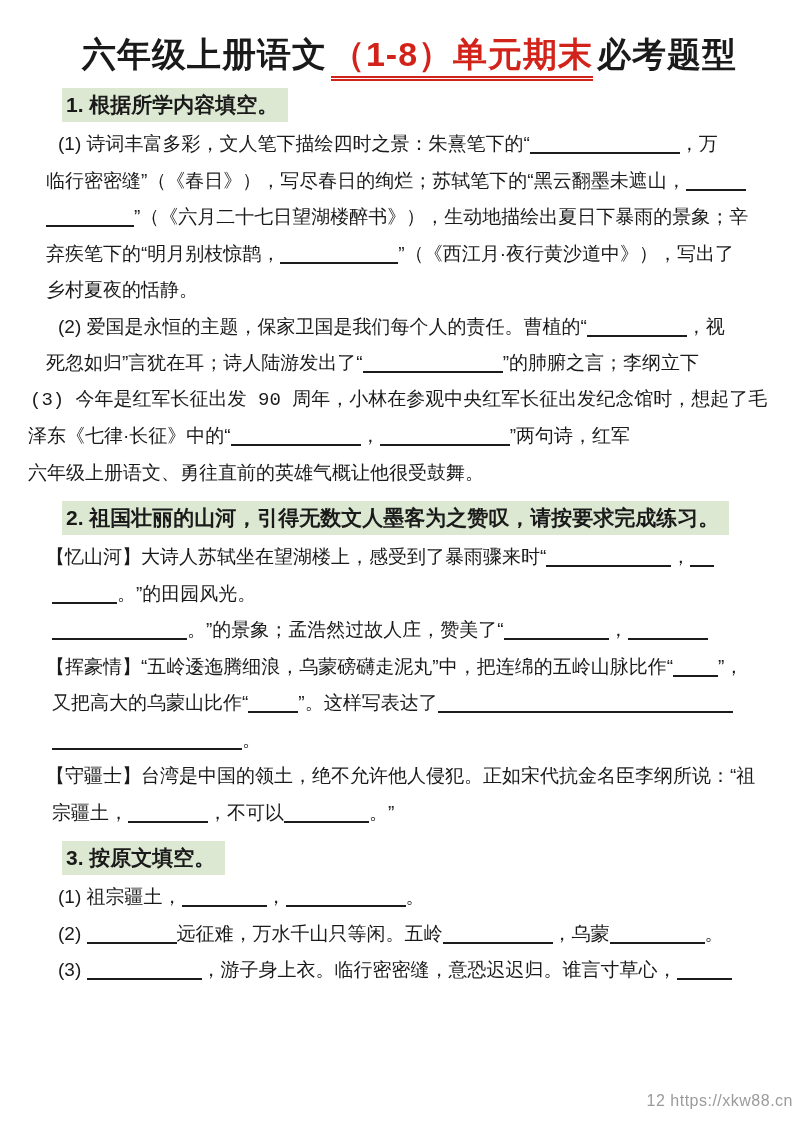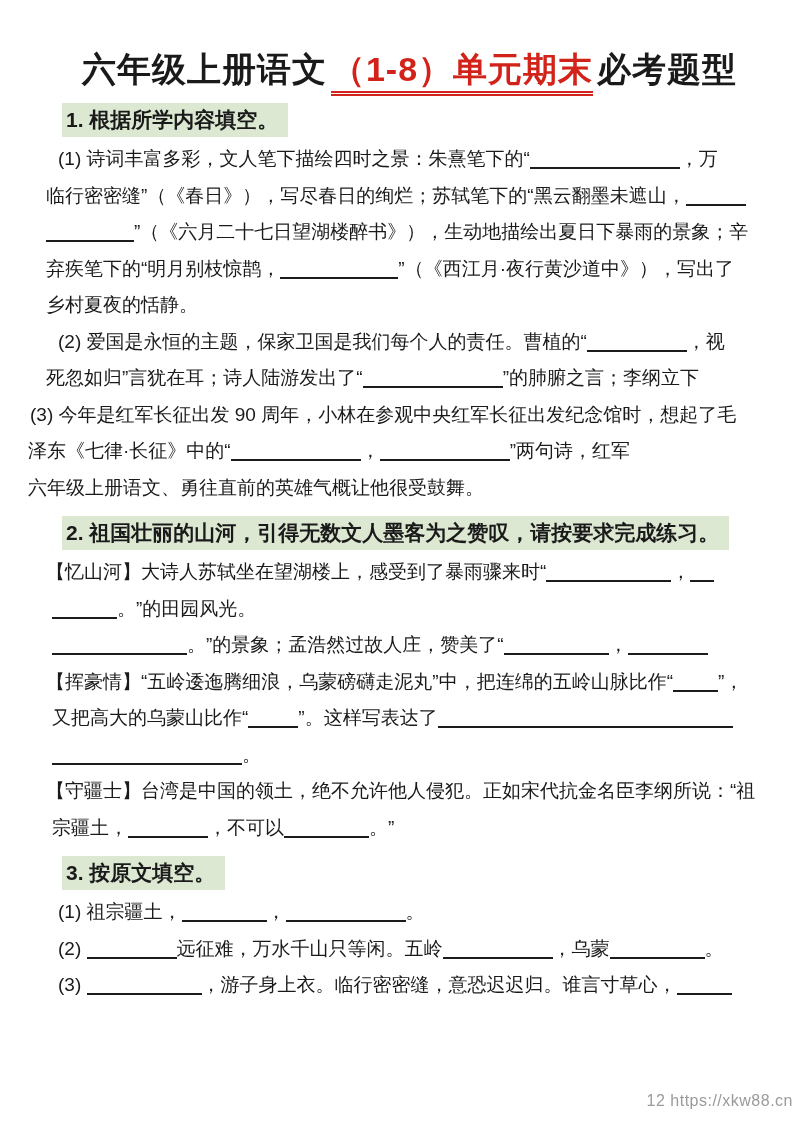--- a/index.html
+++ b/index.html
@@ -10,21 +10,21 @@
   }
   *{box-sizing:border-box;}
   html,body{margin:0;padding:0;background:#ffffff;}
   .page{
     position:relative;
     width:793px;height:1122px;
     background:#ffffff;
     font-family:"Liberation Sans",sans-serif;
     color:var(--ink);
     overflow:hidden;
-    padding:39px 20px 0 46px;
+    padding:24px 20px 0 46px;
   }
   .title{
     font-size:34px;font-weight:bold;text-align:center;
     margin:8px 0 10px 0;letter-spacing:1px;white-space:nowrap;
   }
   .title .red{
     color:var(--red);
     border-bottom:5px double var(--red);
     padding-bottom:3px;margin:0 4px;
   }
@@ -70,21 +70,21 @@
   <div id="sections">
       <section class="sec">
         <div class="sec-heading"><span class="hl">1. 根据所学内容填空。</span></div>
         <div class="line" style="margin-left: 12px;"><span>(1) 诗词丰富多彩，文人笔下描绘四时之景：朱熹笔下的“</span><span class="blank" style="width: 150px;"></span><span>，万</span></div>
         <div class="line"><span>临行密密缝”（《春日》），写尽春日的绚烂；苏轼笔下的“黑云翻墨未遮山，</span><span class="blank" style="width: 60px;"></span></div>
         <div class="line"><span class="blank" style="width: 88px;"></span><span>”（《六月二十七日望湖楼醉书》），生动地描绘出夏日下暴雨的景象；辛</span></div>
         <div class="line"><span>弃疾笔下的“明月别枝惊鹊，</span><span class="blank" style="width: 118px;"></span><span>”（《西江月·夜行黄沙道中》），写出了</span></div>
         <div class="line"><span>乡村夏夜的恬静。</span></div>
         <div class="line" style="margin-left: 12px;"><span>(2) 爱国是永恒的主题，保家卫国是我们每个人的责任。曹植的“</span><span class="blank" style="width: 100px;"></span><span>，视</span></div>
         <div class="line"><span>死忽如归”言犹在耳；诗人陆游发出了“</span><span class="blank" style="width: 140px;"></span><span>”的肺腑之言；李纲立下</span></div>
-        <div class="line" style="margin-left: -16px;"><span>(3) 今年是红军长征出发 90 周年，小林在参观中央红军长征出发纪念馆时，想起了毛</span></div>
+        <div class="line" style="margin-left: -16px; font-family: Liberation Mono, monospace;"><span>(3) 今年是红军长征出发 90 周年，小林在参观中央红军长征出发纪念馆时，想起了毛</span></div>
         <div class="line" style="margin-left: -18px;"><span>泽东《七律·长征》中的“</span><span class="blank" style="width: 130px;"></span><span>，</span><span class="blank" style="width: 130px;"></span><span>”两句诗，红军</span></div>
         <div class="line" style="margin-left: -18px;"><span>六年级上册语文、勇往直前的英雄气概让他很受鼓舞。</span></div>
       </section>
       <section class="sec">
         <div class="sec-heading"><span class="hl">2. 祖国壮丽的山河，引得无数文人墨客为之赞叹，请按要求完成练习。</span></div>
         <div class="line"><span>【忆山河】大诗人苏轼坐在望湖楼上，感受到了暴雨骤来时“</span><span class="blank" style="width: 125px;"></span><span>，</span><span class="blank" style="width: 24px;"></span></div>
         <div class="line" style="margin-left: 6px;"><span class="blank" style="width: 65px;"></span><span>。”的田园风光。</span></div>
         <div class="line" style="margin-left: 6px;"><span class="blank" style="width: 135px;"></span><span>。”的景象；孟浩然过故人庄，赞美了“</span><span class="blank" style="width: 105px;"></span><span>，</span><span class="blank" style="width: 80px;"></span></div>
         <div class="line"><span>【挥豪情】“五岭逶迤腾细浪，乌蒙磅礴走泥丸”中，把连绵的五岭山脉比作“</span><span class="blank" style="width: 45px;"></span><span>”，</span></div>
         <div class="line" style="margin-left: 6px;"><span>又把高大的乌蒙山比作“</span><span class="blank" style="width: 50px;"></span><span>”。这样写表达了</span><span class="blank" style="width: 295px;"></span></div>

